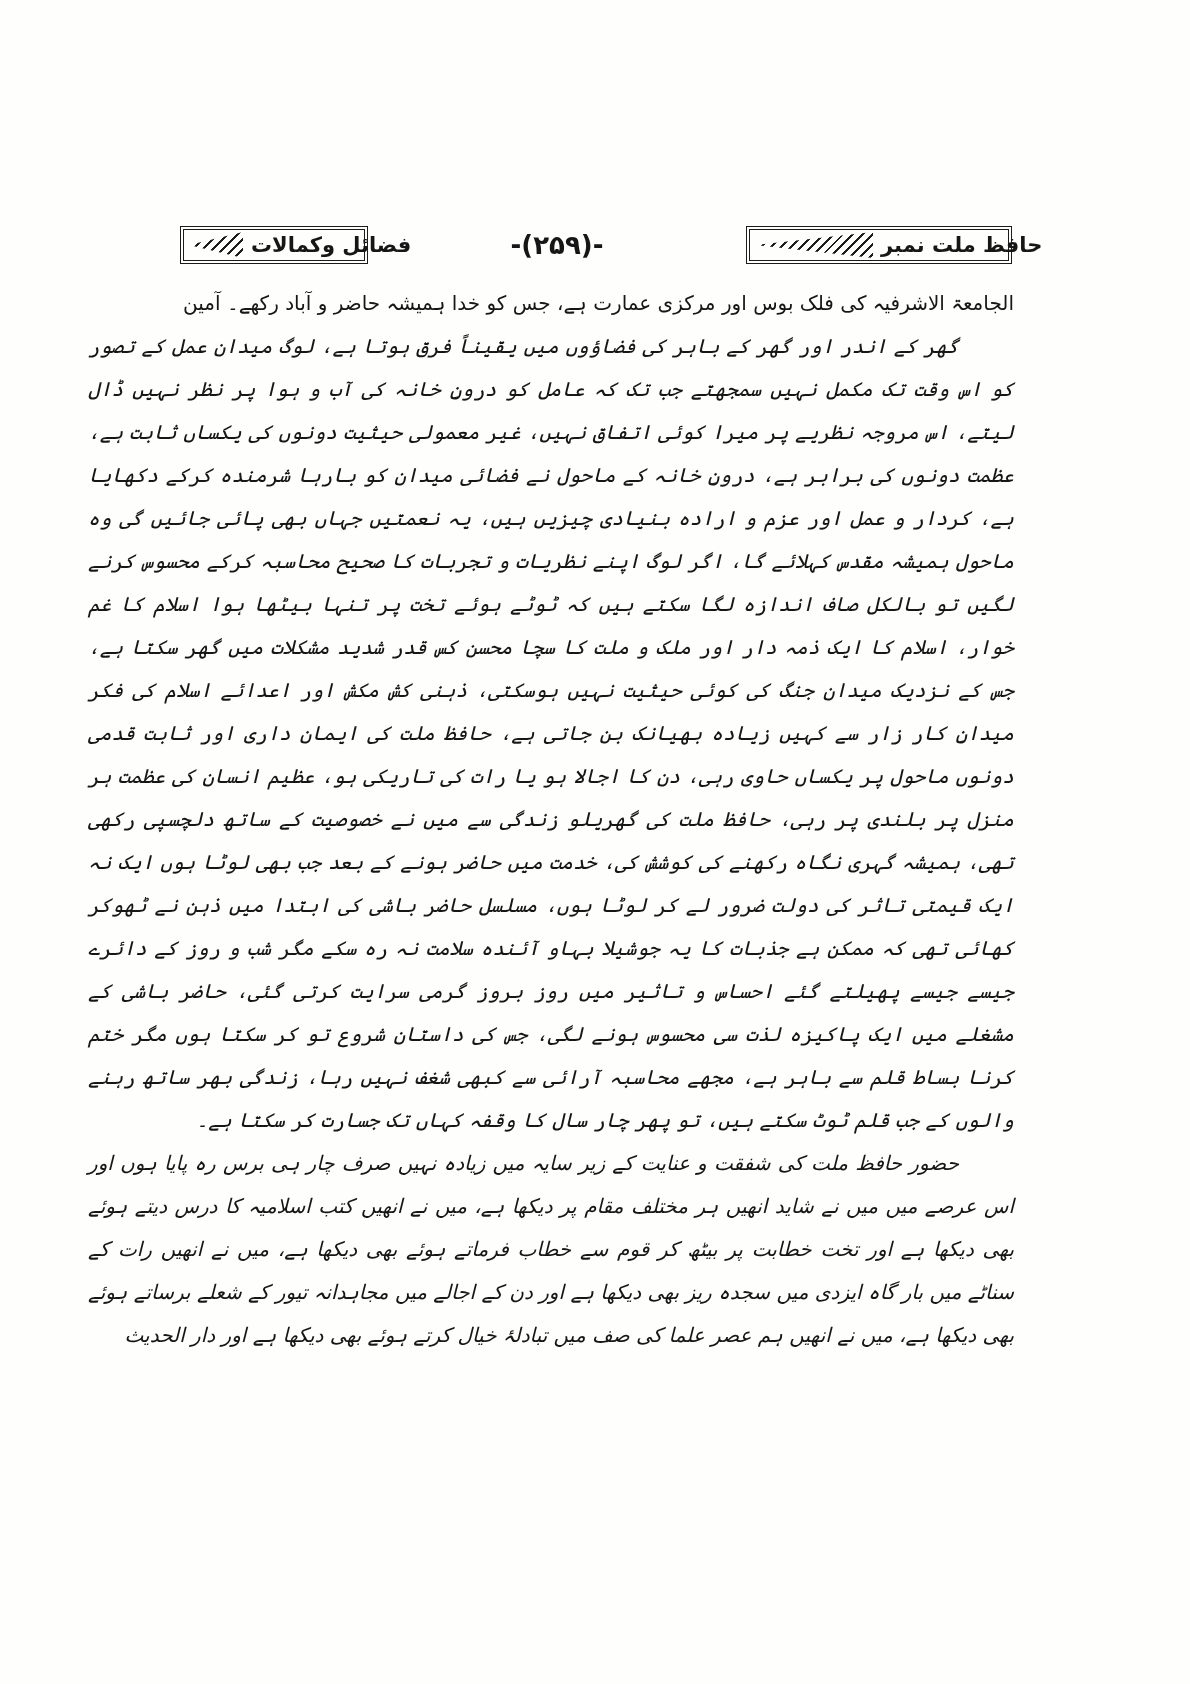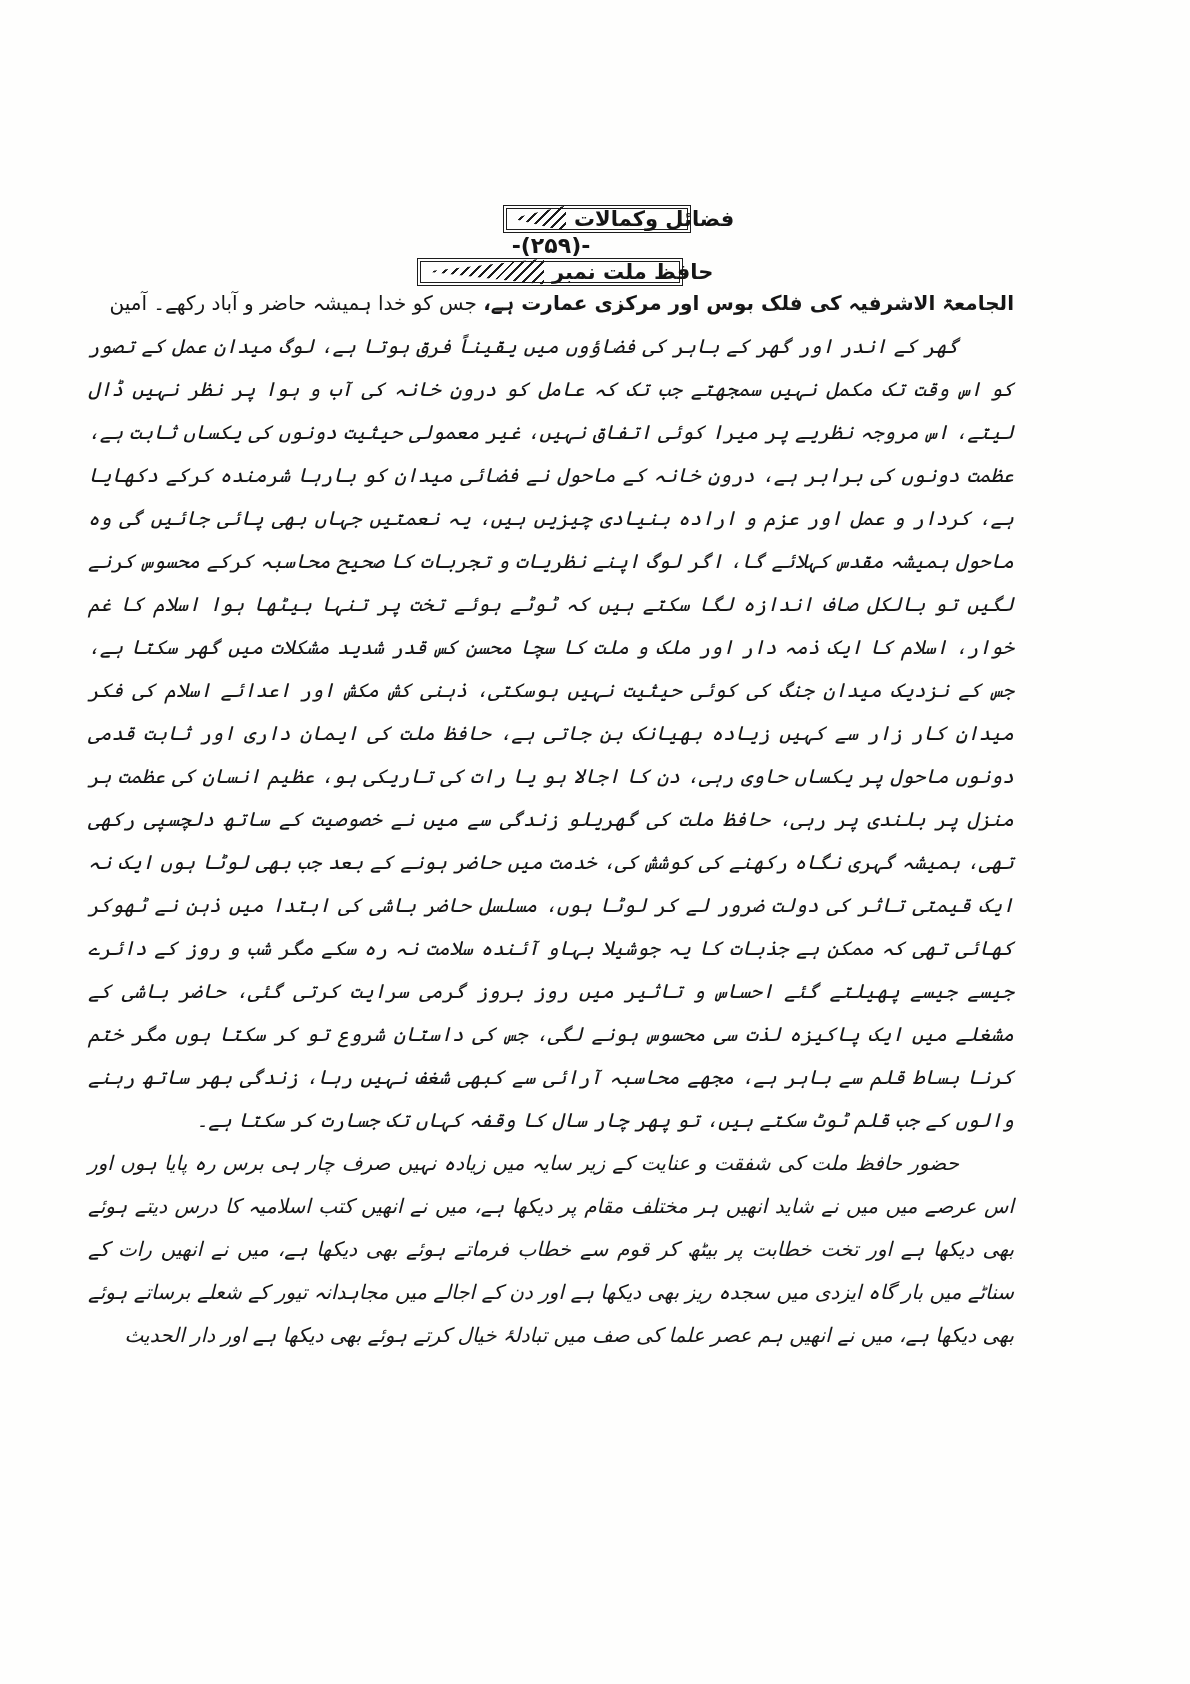--- a/index.html
+++ b/index.html
@@ -20,22 +20,21 @@
   
   .header {
     position: absolute;
     top: 224px;
     left: 88px;
     width: 926px;
     height: 42px;
     display: flex;
     direction: ltr;
     align-items: center;
-    justify-content: center;
-    flex-direction: column;
+    justify-content: space-between;
   }
   .hbox {
     position: relative;
     height: 38px;
     border: 1px solid #1c1c1c;
     background: #fefefd;
     display: flex;
     align-items: center;
     box-sizing: border-box;
     padding: 0 8px;
@@ -67,42 +66,42 @@
       #1c1c1c 0, #1c1c1c 2px,
       transparent 2px, transparent 7px
     );
     clip-path: polygon(0 50%, 100% 0, 100% 100%);
     z-index: 1;
   }
   .hatch.short { width: 54px;  flex: 0 0 auto; }
   .hatch.long  { width: 118px; flex: 0 0 auto; }
   .pagenum {
     direction: ltr;
-    font-size: 22px;
+    font-size: 26px;
     font-weight: bold;
     letter-spacing: 1px;
     text-align: center;
     white-space: nowrap;
   }
   
   .body-text {
     position: absolute;
     top: 282px;
     left: 88px;
     width: 926px;
     direction: rtl;
     font-size: 20px;
     line-height: 43px;
     text-align: justify;
   }
   .body-text p { margin: 0; }
   p.lead {
     text-align: right;
   }
-  .lead .bold { font-weight: bold; }
+  .lead .bold { font-weight: normal; }
   p.para {
     text-indent: 55px;
     font-style: italic;
   }
 </style>
 </head>
 <body>
 
 <div class="page">
 

